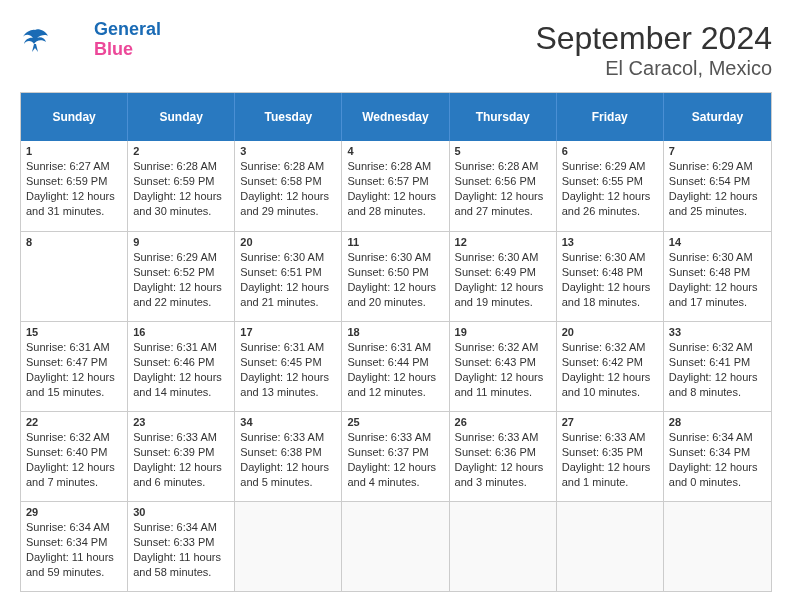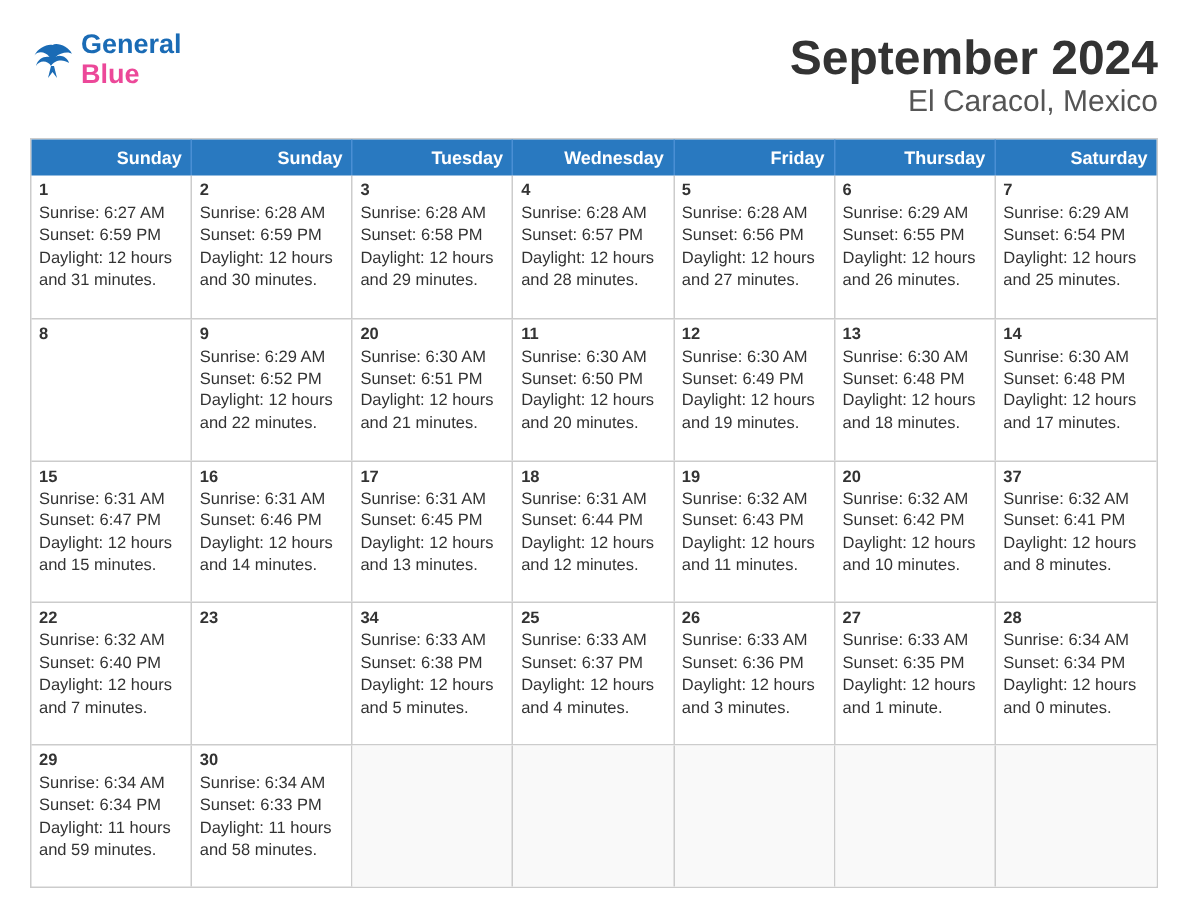--- a/index.html
+++ b/index.html
@@ -29,31 +29,32 @@
       gap: 4px;
     }
     .logo-text {
       font-size: 18px;
       font-weight: bold;
       color: #333;
       line-height: 1.1;
     }
     .logo-text span {
       color: #1a6bb5;
+      margin-left: 40px;
     }
     .logo-bird {
       width: 30px;
       height: 28px;
     }
     .title-block {
       text-align: right;
     }
     .month-title {
       font-size: 32px;
-      font-weight: bold;
+      font-weight: normal;
       color: #333;
     }
     .location {
       font-size: 20px;
       color: #555;
     }
     .calendar {
       flex: 1;
       border: 1px solid #ccc;
       display: flex;
@@ -61,22 +62,22 @@
     }
     .cal-header {
       display: grid;
       grid-template-columns: repeat(7, 1fr);
       background: #2979c0;
     }
     .cal-header-cell {
       color: #fff;
       font-size: 12px;
       font-weight: bold;
-      padding: 5px 6px;
-      text-align: right;
+      padding: 17px 6px;
+      text-align: center;
       border-right: 1px solid #4a8fd4;
     }
     .cal-header-cell:last-child { border-right: none; }
     .cal-body {
       flex: 1;
       display: grid;
       grid-template-rows: repeat(5, 1fr);
     }
     .cal-row {
       display: grid;
@@ -126,22 +127,22 @@
       <div class="location">El Caracol, Mexico</div>
     </div>
   </div>
 
   <div class="calendar">
     <div class="cal-header">
       <div class="cal-header-cell">Sunday</div>
       <div class="cal-header-cell">Sunday</div>
       <div class="cal-header-cell">Tuesday</div>
       <div class="cal-header-cell">Wednesday</div>
+      <div class="cal-header-cell">Thursday</div>
       <div class="cal-header-cell">Friday</div>
-      <div class="cal-header-cell">Thursday</div>
       <div class="cal-header-cell">Saturday</div>
     </div>
     <div class="cal-body" id="cal-body">
     <div class="cal-row">
           <div class="cal-cell">
             <span class="day-num">1</span>
             <div class="cell-text">Sunrise: 6:27 AM
 Sunset: 6:59 PM
 Daylight: 12 hours
 and 31 minutes.</div>
@@ -273,37 +274,41 @@
 and 11 minutes.</div>
           </div>
           <div class="cal-cell">
             <span class="day-num">20</span>
             <div class="cell-text">Sunrise: 6:32 AM
 Sunset: 6:42 PM
 Daylight: 12 hours
 and 10 minutes.</div>
           </div>
           <div class="cal-cell">
-            <span class="day-num">37</span>
+            <span class="day-num">33</span>
             <div class="cell-text">Sunrise: 6:32 AM
 Sunset: 6:41 PM
 Daylight: 12 hours
 and 8 minutes.</div>
           </div>
         </div>
         <div class="cal-row">
           <div class="cal-cell">
             <span class="day-num">22</span>
             <div class="cell-text">Sunrise: 6:32 AM
 Sunset: 6:40 PM
 Daylight: 12 hours
 and 7 minutes.</div>
           </div>
           <div class="cal-cell">
             <span class="day-num">23</span>
+            <div class="cell-text">Sunrise: 6:33 AM
+Sunset: 6:39 PM
+Daylight: 12 hours
+and 6 minutes.</div>
           </div>
           <div class="cal-cell">
             <span class="day-num">34</span>
             <div class="cell-text">Sunrise: 6:33 AM
 Sunset: 6:38 PM
 Daylight: 12 hours
 and 5 minutes.</div>
           </div>
           <div class="cal-cell">
             <span class="day-num">25</span>

